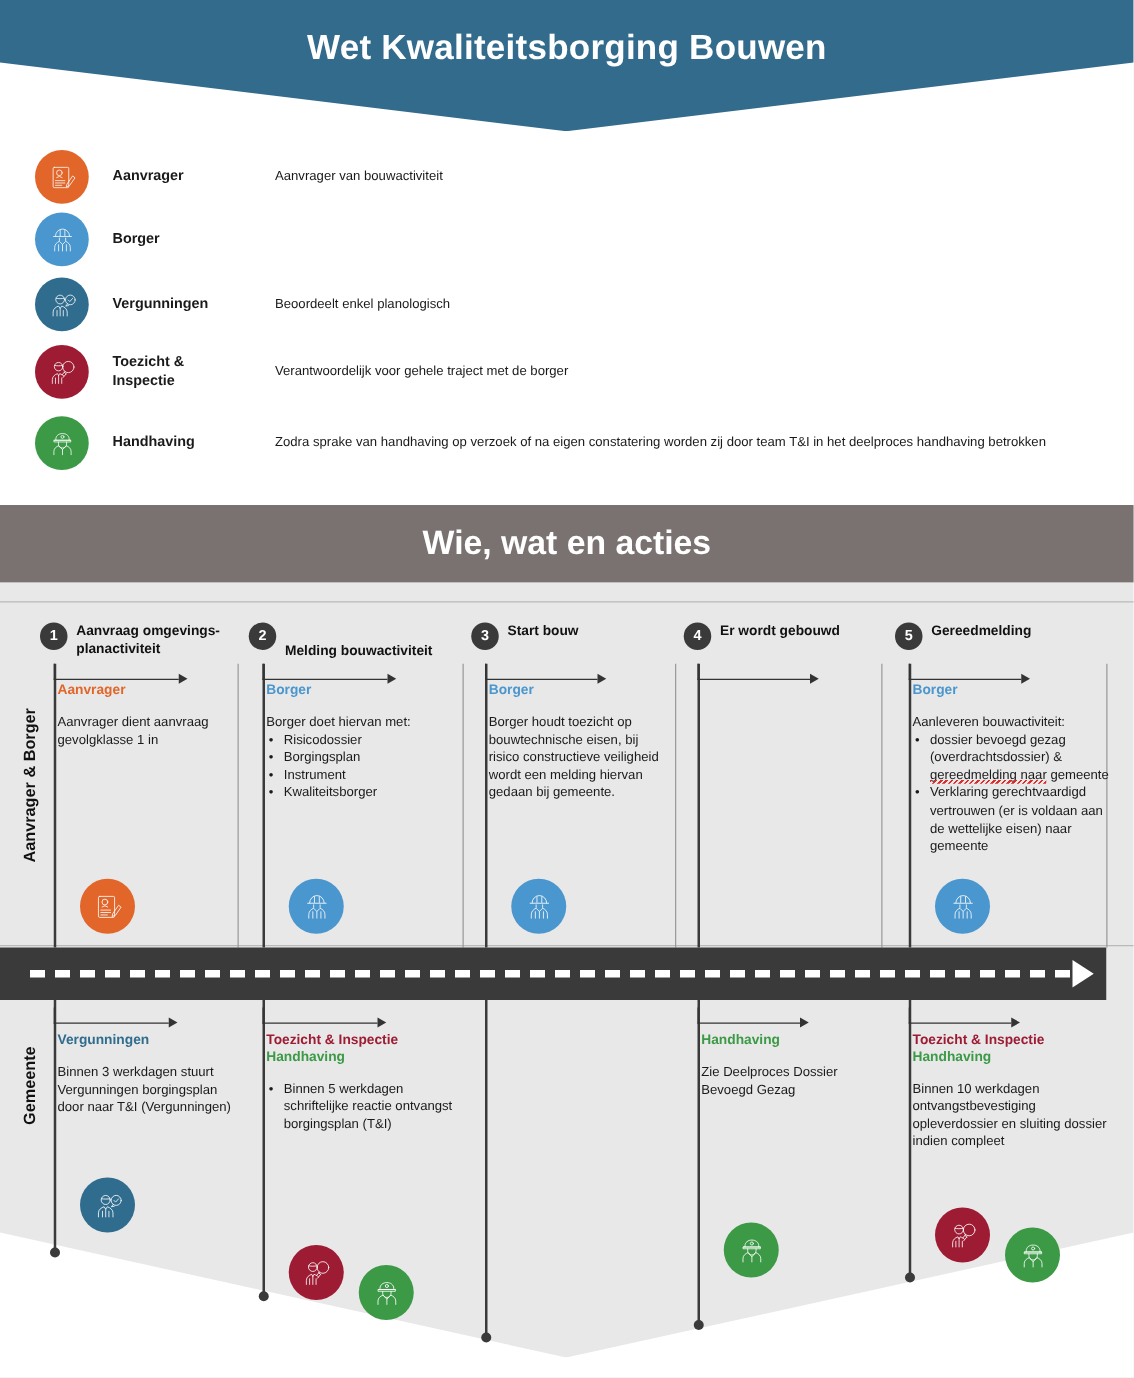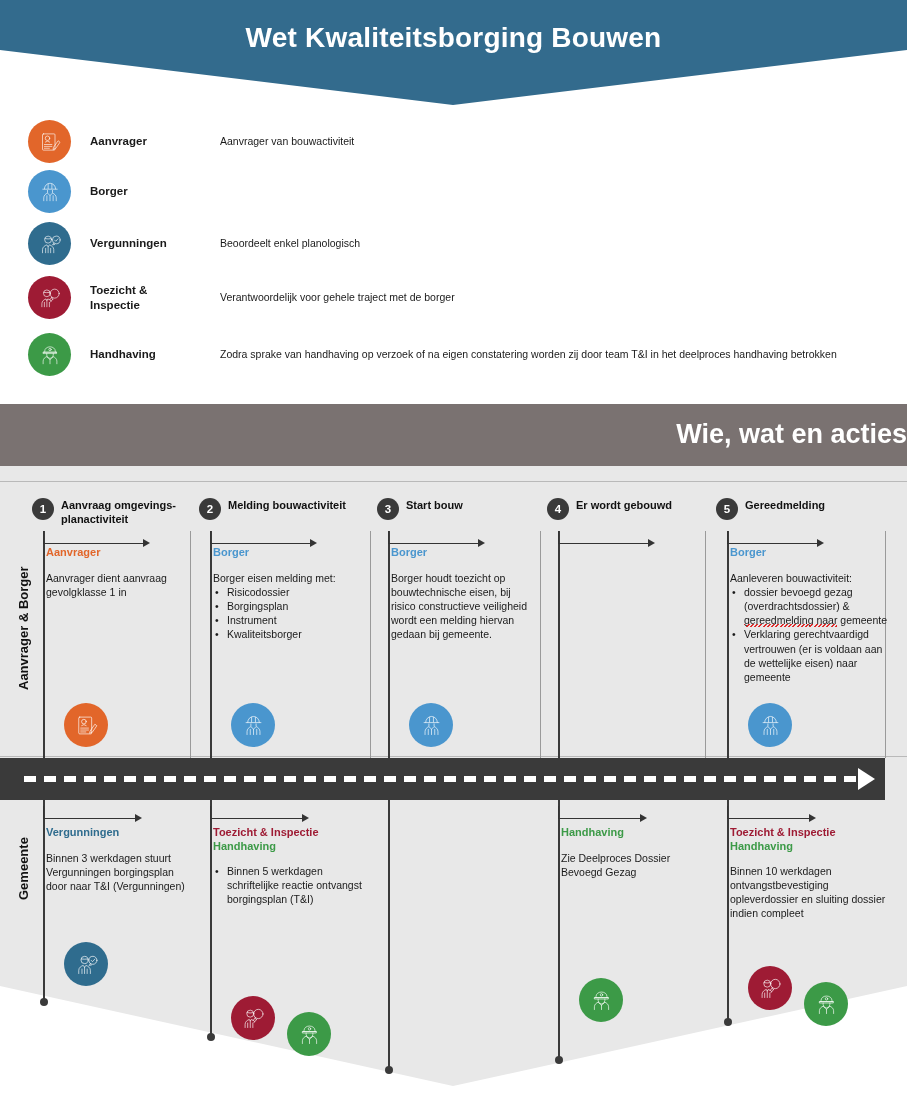--- a/index.html
+++ b/index.html
@@ -46,21 +46,21 @@
     justify-content: center; position: relative;
   }
   .ic svg { display: block; }
 
   
   #section-banner {
     position: absolute; left: 0; top: 404px; width: 907px; height: 62px;
     background: #7A7271;
   }
   #section-title {
-    position: absolute; left: 0; top: 419px; width: 907px; text-align: right;
+    position: absolute; left: 0; top: 419px; width: 907px; text-align: center;
     color: #ffffff; font-size: 27px; font-weight: bold;
   }
 
   
   #diagram {
     position: absolute; left: 0; top: 466px; width: 907px; height: 636px;
     background: #E8E8E8;
     -webkit-clip-path: polygon(0 0, 907px 0, 907px 0, 907px 520px, 453px 620px, 0 520px);
     clip-path: polygon(0 0, 907px 0, 907px 520px, 453px 620px, 0 520px);
   }
@@ -279,21 +279,21 @@
       <div class="v"></div>
       <div class="h" style="width:100px"></div>
       <div class="tip" style="left:100px"></div>
     </div>
     <div class="hook" style="left: 43px; top: 806px;">
       <div class="v"></div>
       <div class="h" style="width:92px"></div>
       <div class="tip" style="left:92px"></div>
     </div>
     <div class="step-num" style="left: 199px; top: 498px;">2</div>
-    <div class="step-title" style="left: 228px; top: 499px;">Melding bouwactiviteit</div>
+    <div class="step-title" style="left: 228px; top: 515px;">Melding bouwactiviteit</div>
     <div class="hook" style="left: 210px; top: 531px;">
       <div class="v"></div>
       <div class="h" style="width:100px"></div>
       <div class="tip" style="left:100px"></div>
     </div>
     <div class="hook" style="left: 210px; top: 806px;">
       <div class="v"></div>
       <div class="h" style="width:92px"></div>
       <div class="tip" style="left:92px"></div>
     </div>
@@ -341,21 +341,21 @@
           <circle cx="20" cy="18" r="3.6" fill="none" stroke="#ffffff" stroke-width="1.03" stroke-linecap="round" stroke-linejoin="round"></circle>
           <path d="M16.5 24 Q20 21 23.5 24" fill="none" stroke="#ffffff" stroke-width="1.03" stroke-linecap="round" stroke-linejoin="round"></path>
           <path d="M15 28h12M15 31h12M15 34h8" fill="none" stroke="#ffffff" stroke-width="1.03" stroke-linecap="round" stroke-linejoin="round"></path>
           <path d="M30 32 L37 22 L40 24.4 L33 34.4 L29.4 35.8 Z" fill="none" stroke="#ffffff" stroke-width="1.03" stroke-linecap="round" stroke-linejoin="round"></path>
         </svg>
       </div>
     </div>
     <div class="cell" style="left: 213px; top: 546px; width: 152px;">
       <div class="cell-role" style="color: rgb(74, 150, 206);">Borger</div>
       <div class="cell-body">
-        <div>Borger eisen melding met:</div>
+        <div>Borger doet hiervan met:</div>
         <ul>
           <li>Risicodossier</li>
           <li>Borgingsplan</li>
           <li>Instrument</li>
           <li>Kwaliteitsborger</li>
         </ul>
       </div>
     </div>
     <div class="cell-icons" style="left: 231px; top: 703px;">
       <div class="ic" style="width: 44px; height: 44px; background: rgb(74, 150, 206);">

